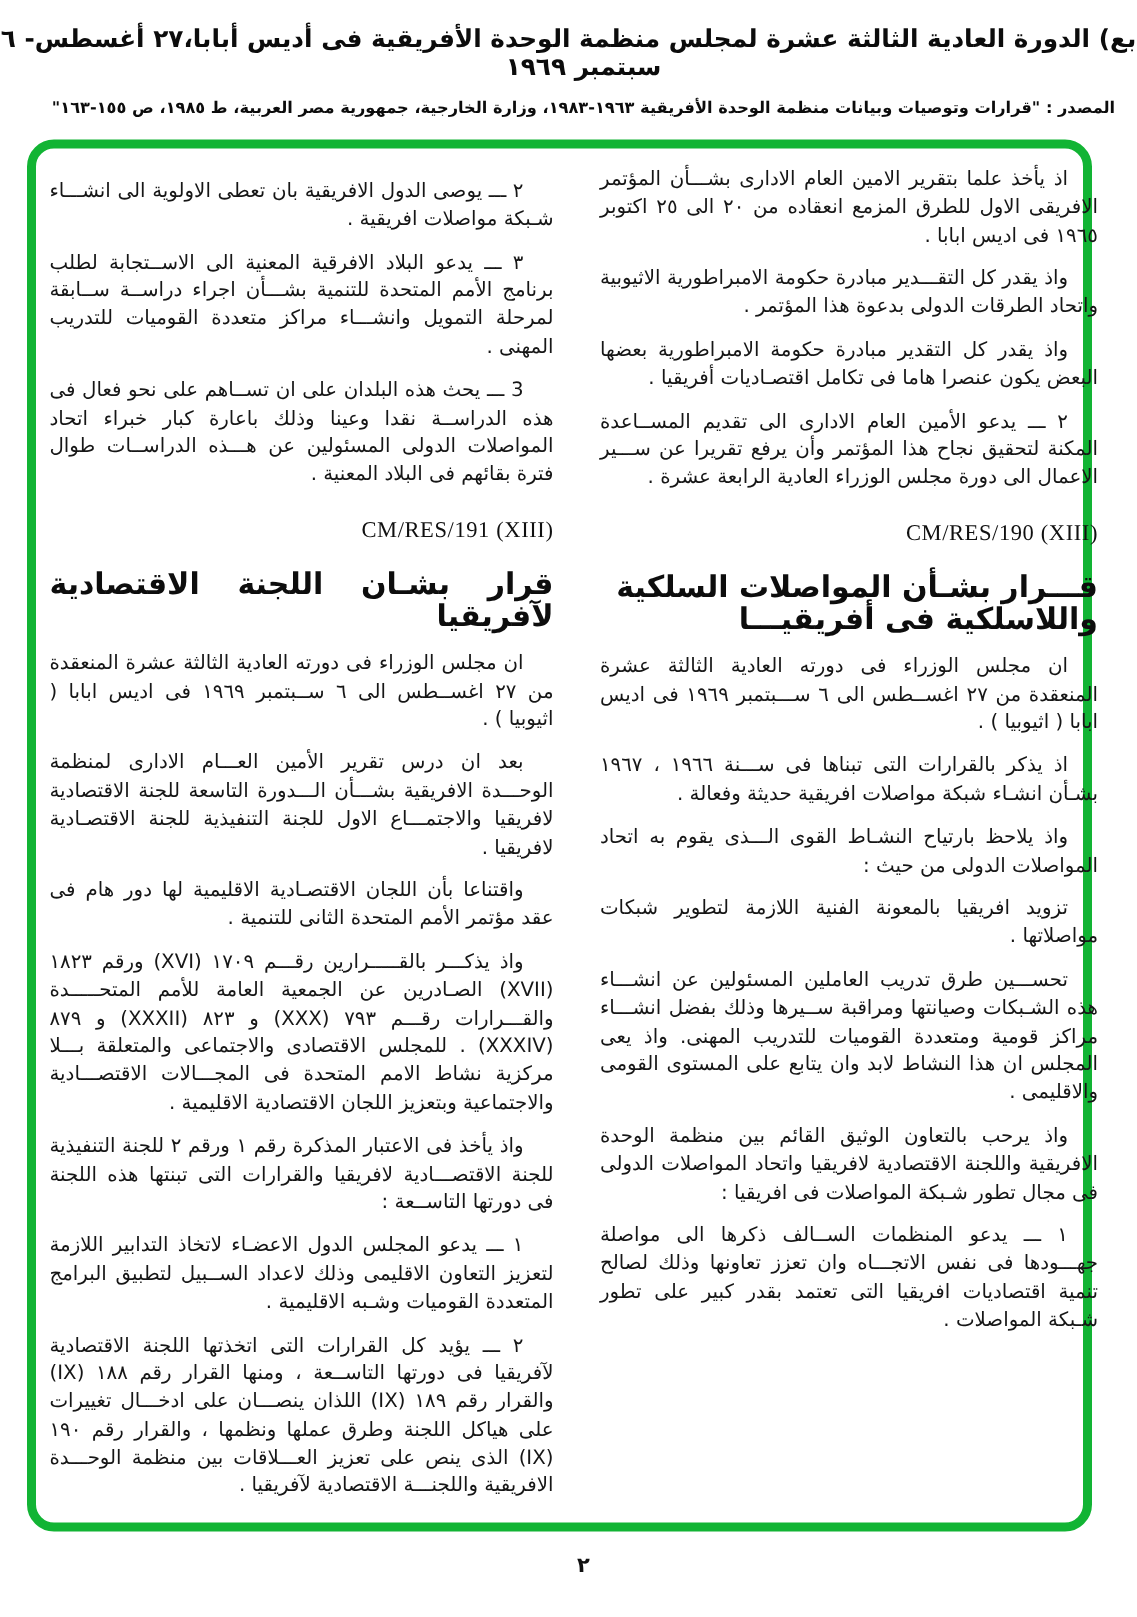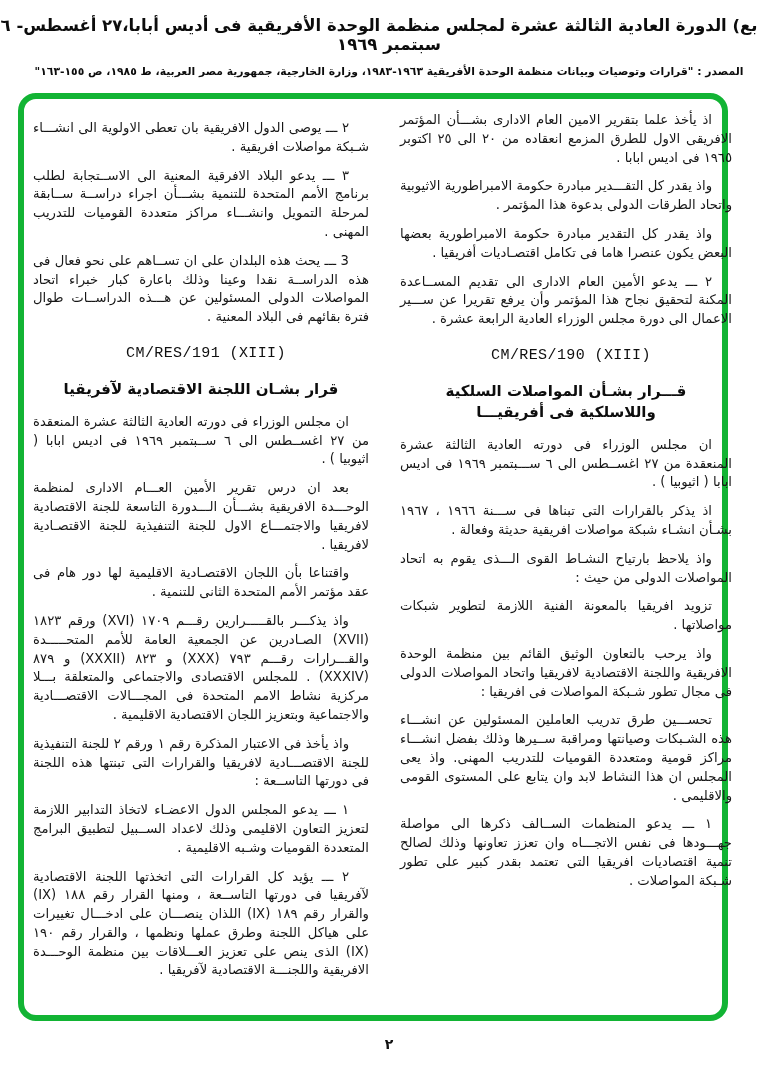--- a/index.html
+++ b/index.html
@@ -15,25 +15,25 @@
     box-sizing:border-box; border:6px solid #12b434; border-radius:18px; background:transparent;
   }
   .col {
     position:absolute; direction:rtl; text-align:justify;
     font-size:13.2px; line-height:18.8px; color:#161616;
   }
   .col-right { left:400px; top:111px; width:332px; }
   .col-left  { left:33px;  top:119px; width:336px; }
   p.body-par { margin:0 0 10px 0; text-indent:20px; }
   .res-code {
-    direction:ltr; text-align:center; font-family:Liberation Mono, monospace;
+    direction:ltr; text-align:right; font-family:Liberation Serif, serif;
     font-size:15px; color:#101010; margin:18px 0 15px 0; letter-spacing:0.4px; text-indent:10px;
   }
   .res-title {
-    font-weight:bold; text-align:center; font-size:15px; line-height:21px;
+    font-weight:bold; font-size:20px; line-height:21px;
     white-space:pre-line; margin:0 0 13px 0; color:#0d0d0d;
   }
   .page-number {
     position:absolute; top:1036px; left:0; right:0; text-align:center;
     font-size:14px; font-weight:bold; color:#111;
   }
 </style>
 </head>
 <body>
 
@@ -51,22 +51,22 @@
       <p class="body-par">واذ يقدر كل التقـــدير مبادرة حكومة الامبراطورية الاثيوبية واتحاد الطرقات الدولى بدعوة هذا المؤتمر .</p>
       <p class="body-par">واذ يقدر كل التقدير مبادرة حكومة الامبراطورية بعضها البعض يكون عنصرا هاما فى تكامل اقتصـاديات أفريقيا .</p>
       <p class="body-par">٢ ـــ يدعو الأمين العام الادارى الى تقديم المســاعدة المكنة لتحقيق نجاح هذا المؤتمر وأن يرفع تقريرا عن ســـير الاعمال الى دورة مجلس الوزراء العادية الرابعة عشرة .</p>
       <div class="res-code">CM/RES/190  (XIII)</div>
       <div class="res-title">قـــرار بشـأن المواصلات السلكية
 واللاسلكية فى أفريقيـــا</div>
       <p class="body-par">ان مجلس الوزراء فى دورته العادية الثالثة عشرة المنعقدة من ٢٧ اغســطس الى ٦ ســـبتمبر ١٩٦٩ فى اديس ابابا ( اثيوبيا ) .</p>
       <p class="body-par">اذ يذكر بالقرارات التى تبناها فى ســـنة ١٩٦٦ ، ١٩٦٧ بشـأن انشـاء شبكة مواصلات افريقية حديثة وفعالة .</p>
       <p class="body-par">واذ يلاحظ بارتياح النشـاط القوى الـــذى يقوم به اتحاد المواصلات الدولى من حيث :</p>
       <p class="body-par">تزويد افريقيا بالمعونة الفنية اللازمة لتطوير شبكات مواصلاتها .</p>
+      <p class="body-par">تحســـين طرق تدريب العاملين المسئولين عن انشـــاء هذه الشـبكات وصيانتها ومراقبة ســيرها وذلك بفضل انشـــاء مراكز قومية ومتعددة القوميات للتدريب المهنى. واذ يعى المجلس ان هذا النشاط لابد وان يتابع على المستوى القومى والاقليمى .</p>
       <p class="body-par">واذ يرحب بالتعاون الوثيق القائم بين منظمة الوحدة الافريقية واللجنة الاقتصادية لافريقيا واتحاد المواصلات الدولى فى مجال تطور شـبكة المواصلات فى افريقيا :</p>
-      <p class="body-par">تحســـين طرق تدريب العاملين المسئولين عن انشـــاء هذه الشـبكات وصيانتها ومراقبة ســيرها وذلك بفضل انشـــاء مراكز قومية ومتعددة القوميات للتدريب المهنى. واذ يعى المجلس ان هذا النشاط لابد وان يتابع على المستوى القومى والاقليمى .</p>
       <p class="body-par">١ ـــ يدعو المنظمات الســالف ذكرها الى مواصلة جهـــودها فى نفس الاتجـــاه وان تعزز تعاونها وذلك لصالح تنمية اقتصاديات افريقيا التى تعتمد بقدر كبير على تطور شـبكة المواصلات .</p>
     </div>
   <div class="col col-left" id="col-left">
       <p class="body-par">٢ ـــ يوصى الدول الافريقية بان تعطى الاولوية الى انشـــاء شـبكة مواصلات افريقية .</p>
       <p class="body-par">٣ ـــ يدعو البلاد الافرقية المعنية الى الاســتجابة لطلب برنامج الأمم المتحدة للتنمية بشـــأن اجراء دراســة ســابقة لمرحلة التمويل وانشـــاء مراكز متعددة القوميات للتدريب المهنى .</p>
       <p class="body-par">3 ـــ يحث هذه البلدان على ان تســاهم على نحو فعال فى هذه الدراســة نقدا وعينا وذلك باعارة كبار خبراء اتحاد المواصلات الدولى المسئولين عن هـــذه الدراســات طوال فترة بقائهم فى البلاد المعنية .</p>
       <div class="res-code">CM/RES/191  (XIII)</div>
       <div class="res-title">قرار بشـان اللجنة الاقتصادية لآفريقيا</div>
       <p class="body-par">ان مجلس الوزراء فى دورته العادية الثالثة عشرة المنعقدة من ٢٧ اغســطس الى ٦ ســبتمبر ١٩٦٩ فى اديس ابابا ( اثيوبيا ) .</p>
       <p class="body-par">بعد ان درس تقرير الأمين العـــام الادارى لمنظمة الوحـــدة الافريقية بشـــأن الـــدورة التاسعة للجنة الاقتصادية لافريقيا والاجتمـــاع الاول للجنة التنفيذية للجنة الاقتصـادية لافريقيا .</p>

